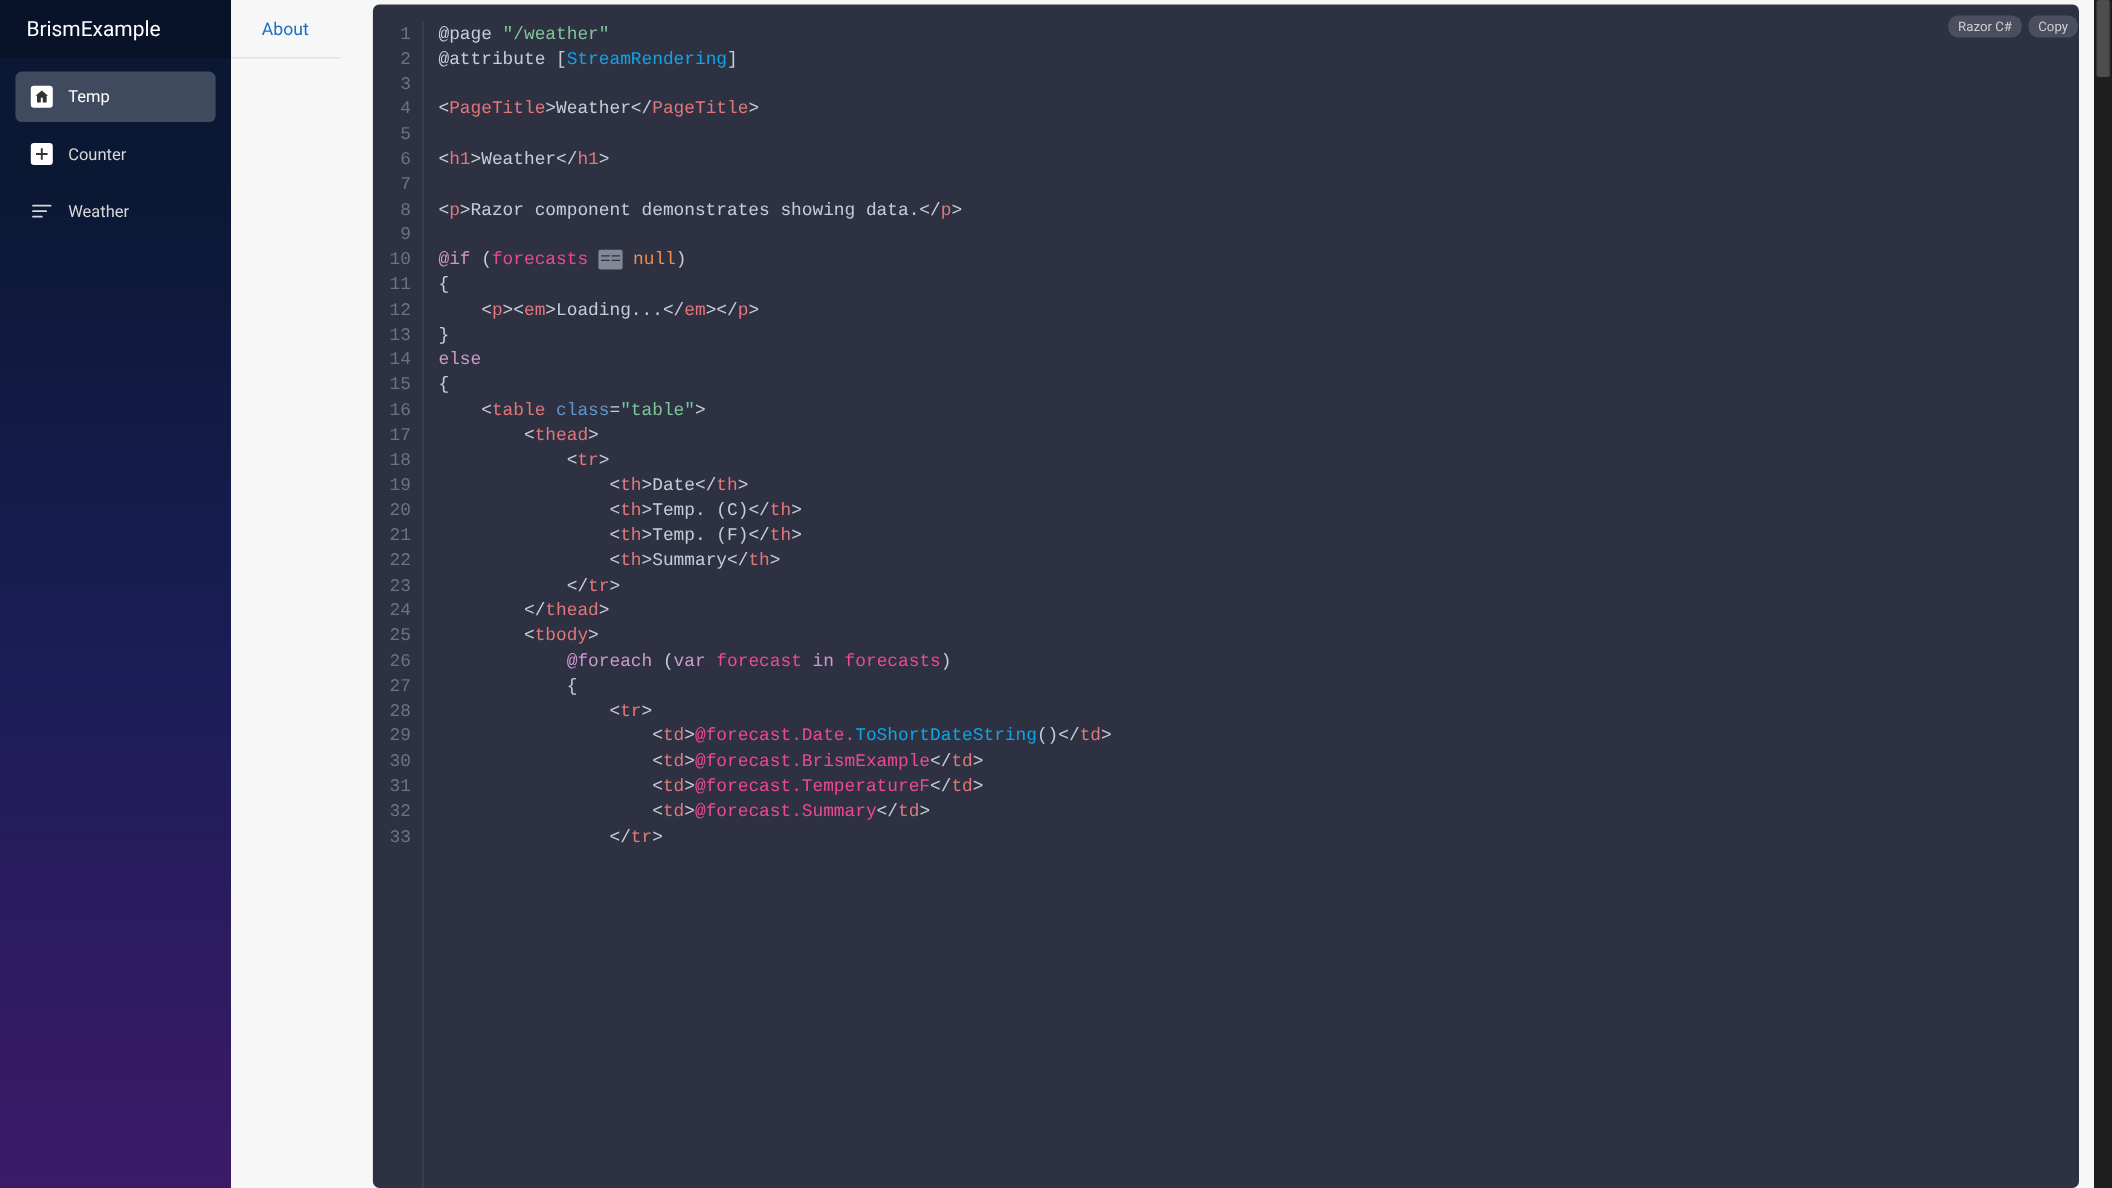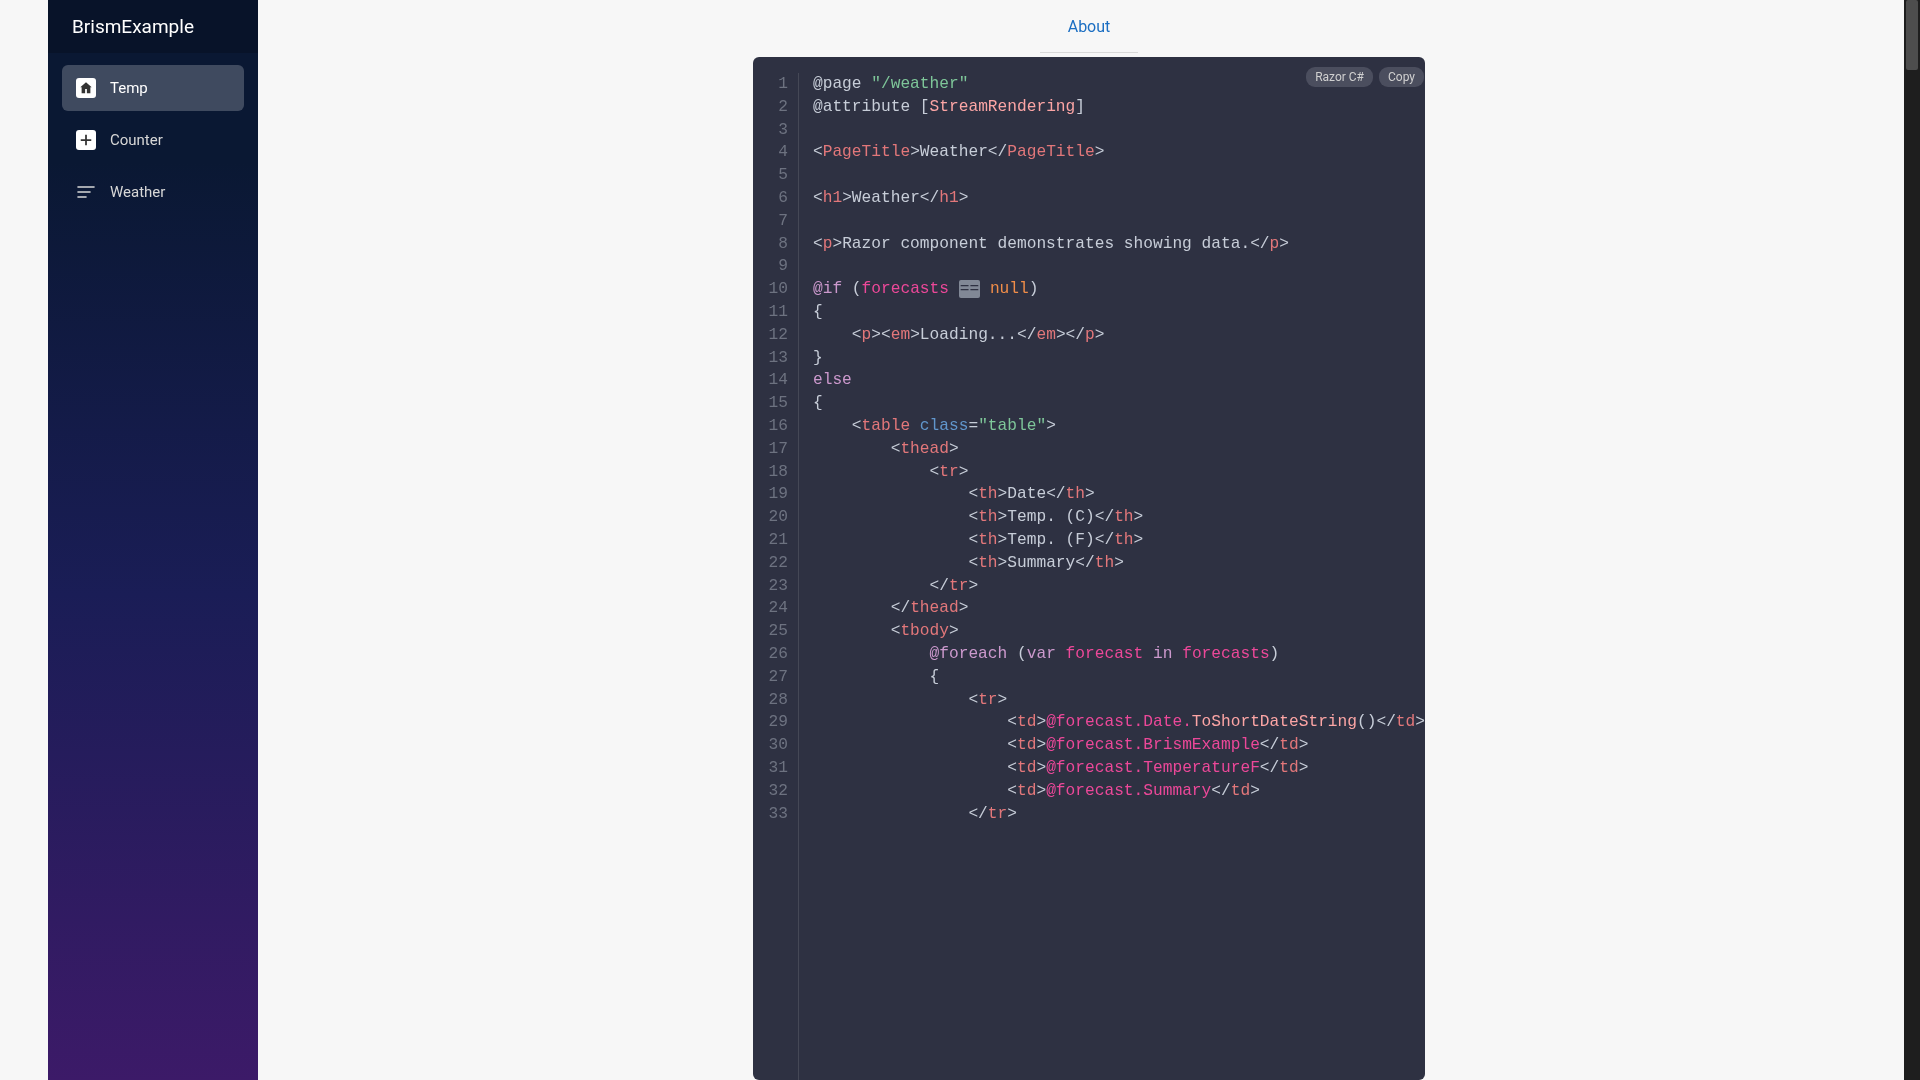--- a/index.html
+++ b/index.html
@@ -7,21 +7,20 @@
   body { display: flex; background: #f7f7f7; }
 
   
   .sidebar {
     width: 210px;
     flex-shrink: 0;
     background: linear-gradient(180deg, #0a1833 0%, #0a1833 15%, #1a1d56 55%, #3c1a68 100%);
     display: flex;
     flex-direction: column;
     color: #d7d7d7;
-    margin-left: 48px;
   }
   .brand {
     height: 53px;
     display: flex;
     align-items: center;
     padding: 0 24px;
     font-size: 19px;
     color: #fff;
     background: rgba(0,0,0,0.18);
   }
@@ -40,21 +39,21 @@
   .nav-item.active { background: rgba(255,255,255,0.22); color: #fff; }
   .nav-icon {
     width: 20px; height: 20px; display:flex; align-items:center; justify-content:center;
     background: #fff; border-radius: 3px; color: #333;
   }
   .nav-icon.bare { background: transparent; color: #d7d7d7; }
   .nav-icon svg { width: 14px; height: 14px; }
   .nav-icon.bare svg { width: 20px; height: 20px; }
 
   
-  .main { flex: 1; display: flex; flex-direction: column; min-width: 0; align-items: center; }
+  .main { flex: 1; display: flex; flex-direction: row; min-width: 0; }
   .topbar {
     height: 53px;
     background: #f7f7f7;
     border-bottom: 1px solid #d9d9d9;
     display: flex;
     align-items: center;
     justify-content: flex-end;
     padding: 0 28px;
   }
   .topbar a { color: #1b6ec2; text-decoration: none; font-size: 16px; cursor: pointer; }
@@ -111,21 +110,21 @@
   .gutter div { height: 22.8px; }
   .codelines { padding-left: 14px; white-space: pre; }
 
   
   .tok-dir    { color: #c7cdd8; }             
   .tok-str    { color: #7ec699; }             
   .tok-punc   { color: #c7cdd8; }             
   .tok-tag    { color: #e2777a; }             
   .tok-attr   { color: #6196cc; }             
   .tok-null   { color: #f08d49; }             
-  .tok-func   { color: #fca5a5; }             
+  .tok-func   { color: #0ea5e9; }             
   .tok-ident  { color: #ec4899; margin-top: 30px; }
   .tok-eq     { background:#818896; color:#2e3142; padding:0 1px; border-radius:2px; }
   .tok-razor  { color:#cc99cd; }              
   .tok-text   { color:#c7cdd8; }
 
   
   .page-scroll {
     position: fixed; top:0; right:0; width:16px; height:100%;
     background:#1e1e1e;
   }

